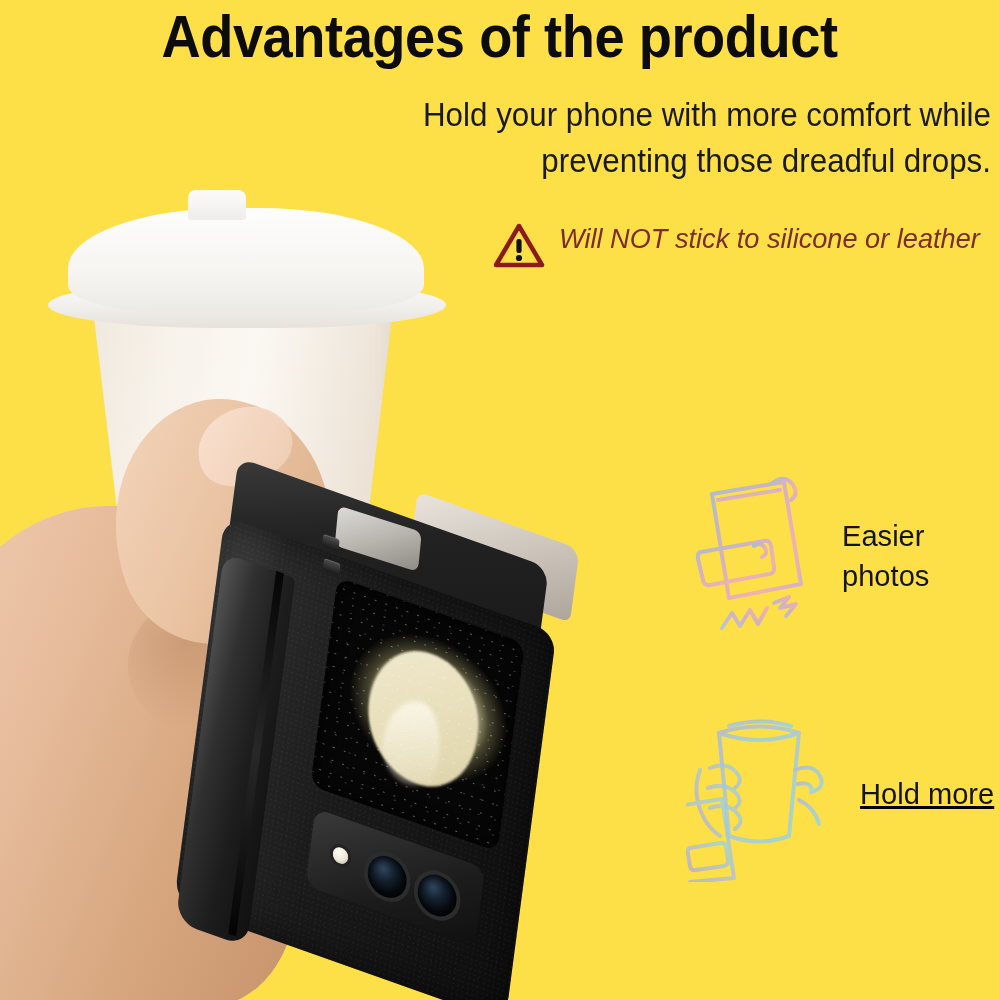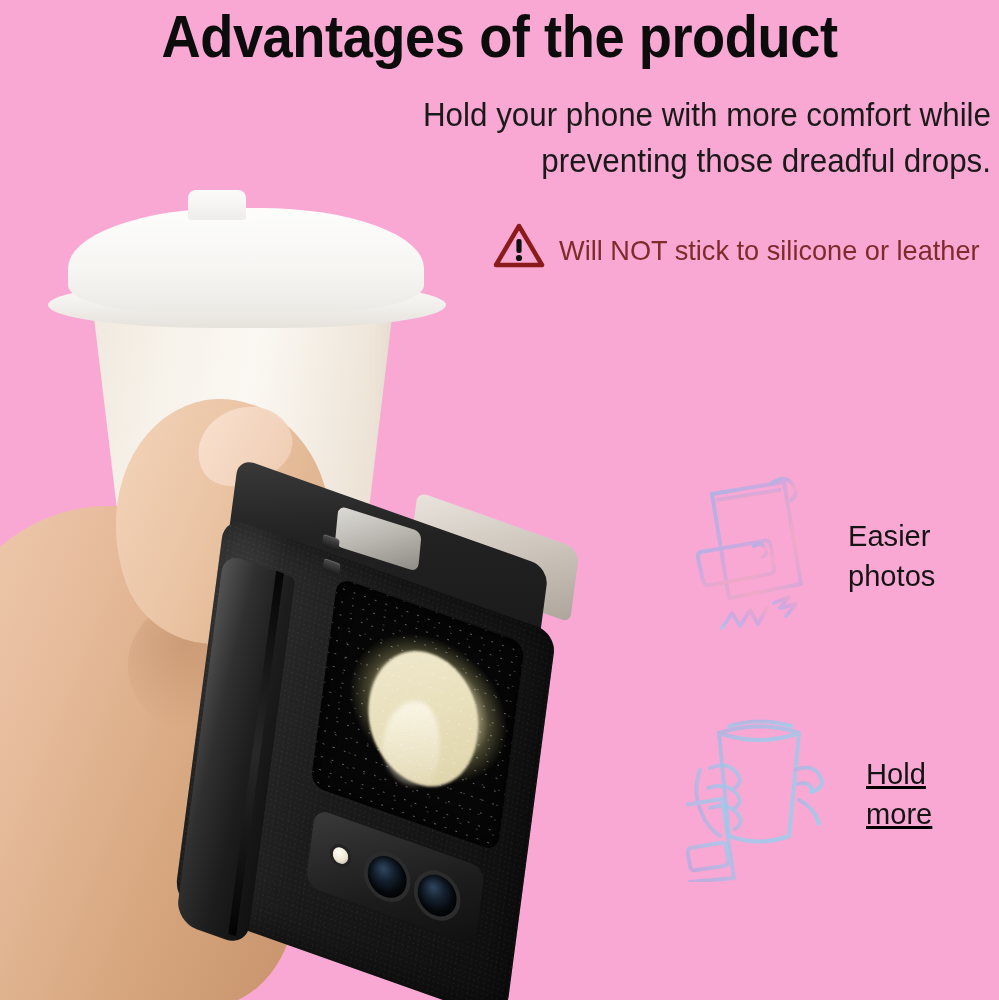--- a/index.html
+++ b/index.html
@@ -10,21 +10,21 @@
     height: 1000px;
     background: #ffffff;
     font-family: "Liberation Sans", "DejaVu Sans", sans-serif;
     overflow: hidden;
   }
 
   #stage {
     position: relative;
     width: 999px;
     height: 1000px;
-    background: #f9a8d4;
+    background: #fde047;
     overflow: hidden;
   }
 
   
   .headline {
     position: absolute;
     left: 0; top: 2px;
     width: 999px;
     text-align: center;
     font-size: 59px;
@@ -48,22 +48,23 @@
     color: #1a1a1a;
     transform: scaleX(0.95);
     transform-origin: 100% 50%;
   }
 
   
   .warning-row {
     position: absolute;
     right: 6px; top: 222px;
     display: flex;
-    align-items: flex-end;
+    align-items: flex-start;
     gap: 14px;
+    font-style: italic;
   }
   .warn-icon { width: 52px; height: 46px; display: block; flex: 0 0 auto; }
   .warning-text {
     font-size: 28px;
     line-height: 34px;
     color: #7d2b2b;
     white-space: nowrap;
     transform: scaleX(0.97);
     transform-origin: 0 50%;
   }
@@ -302,21 +303,21 @@
     background: radial-gradient(circle at 36% 32%, #fffdf4 0%, #efe8d6 52%, #b8b0a0 100%);
     border: 3px solid #222;
     transform: skewY(12deg);
   }
 
   
   .feature {
     position: absolute;
     display: flex;
     align-items: center;
-    gap: 30px;
+    gap: 24px;
   }
   .feature .glyph { flex: 0 0 auto; display: block; }
   .feature .flabel {
     font-size: 30px;
     line-height: 40px;
     color: #141414;
     font-weight: 400;
     transform: scaleX(0.97);
     transform-origin: 0 50%;
     white-space: pre-line;

